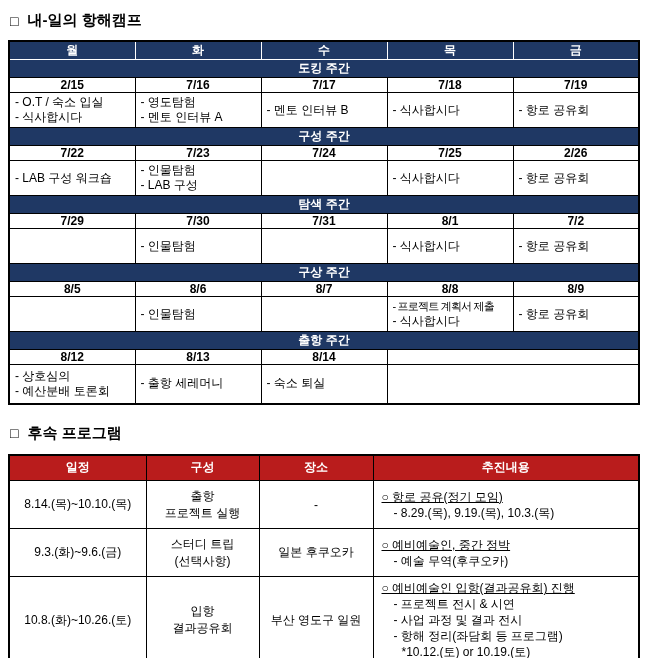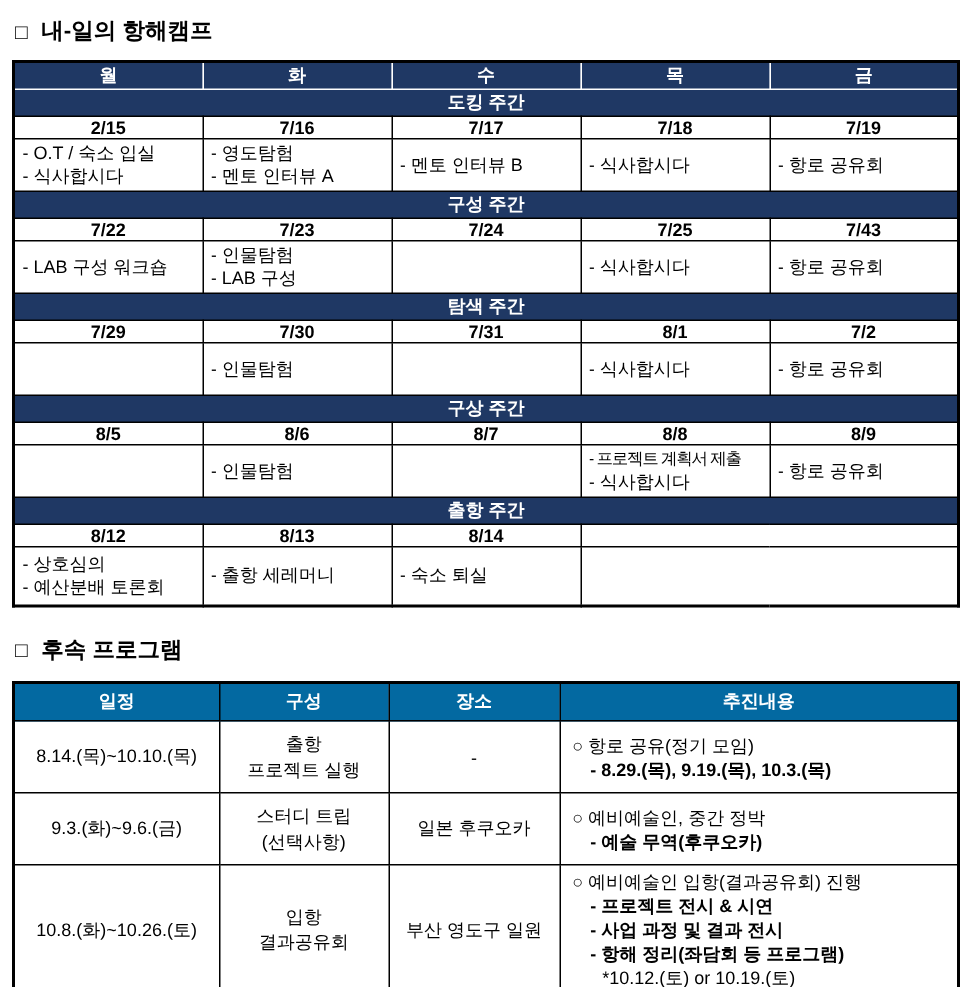--- a/index.html
+++ b/index.html
@@ -51,39 +51,39 @@
   .camp ul { list-style: none; margin: 0; padding: 0; }
   .camp li { line-height: 15px; white-space: nowrap; overflow: hidden; }
   .camp td.tight li:first-child { letter-spacing: -0.8px; font-size: 11px; }
 
   
   table.follow {
     width: 630px; border-collapse: collapse; table-layout: fixed;
     border: 2px solid #000; border-bottom-width: 3px;
   }
   .follow th {
-    background: #0369a1; color: #fff;
+    background: #b91c1c; color: #fff;
     font-size: 12px; font-weight: bold;
     height: 26px; padding: 0;
     border: 1px solid #000;
   }
   .follow td {
     border: 1px solid #000; font-size: 12px;
     vertical-align: middle; padding: 2px 3px;
   }
   .follow tr.fr0 td { height: 48px; }
   .follow tr.fr1 td { height: 48px; }
   .follow tr.fr2 td { height: 84px; }
   .follow td.schedule { text-align: center; }
   .follow td.comp { text-align: center; font-weight: normal; line-height: 17px; }
   .follow td.place { text-align: center; }
   .follow td.details { padding: 3px 4px 3px 6px; }
   .follow .dline { line-height: 16px; white-space: nowrap; overflow: hidden; }
-  .follow .d0 { padding-left: 2px; }
-  .follow .d1 { padding-left: 14px; font-weight: bold; }
+  .follow .d0 { padding-left: 2px; text-decoration: underline; }
+  .follow .d1 { padding-left: 14px; }
   .follow .d2 { padding-left: 22px; }
 </style>
 </head>
 <body>
 
 <div class="page">
 
   <div class="sec-title">
     <span class="marker">□</span>
     <span>내-일의 항해캠프</span>
@@ -147,21 +147,21 @@
           </td>
         </tr>
         <tr class="band">
           <td colspan="5">구성 주간</td>
         </tr>
         <tr class="dates">
           <td>7/22</td>
           <td>7/23</td>
           <td>7/24</td>
           <td>7/25</td>
-          <td>7/43</td>
+          <td>2/26</td>
         </tr>
         <tr class="content">
           <td class="top">
             <ul>
               <li>- LAB 구성 워크숍</li>
             </ul>
           </td>
           <td class="top">
             <ul>
               <li>- 인물탐험</li>

